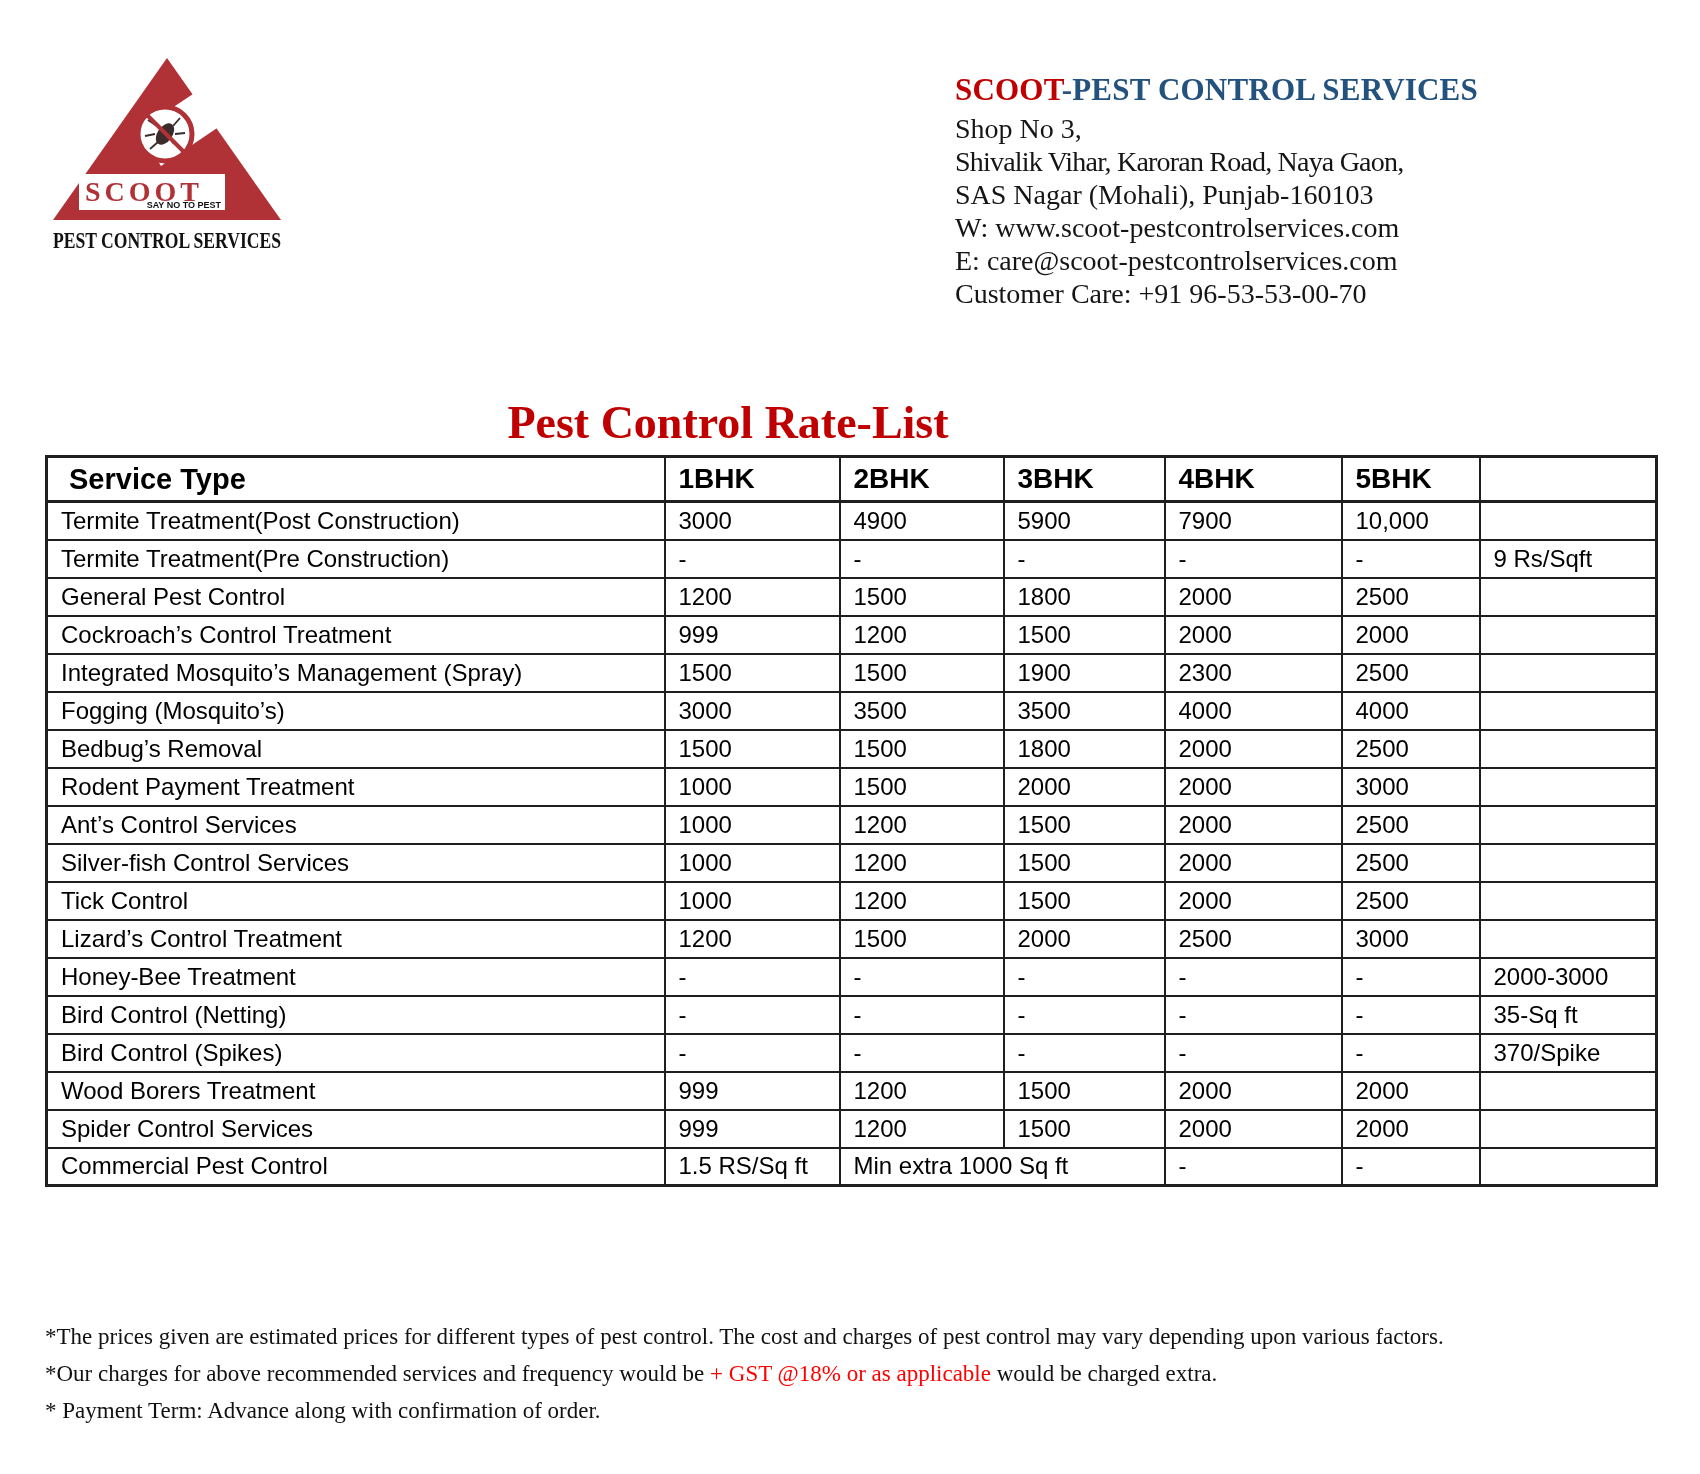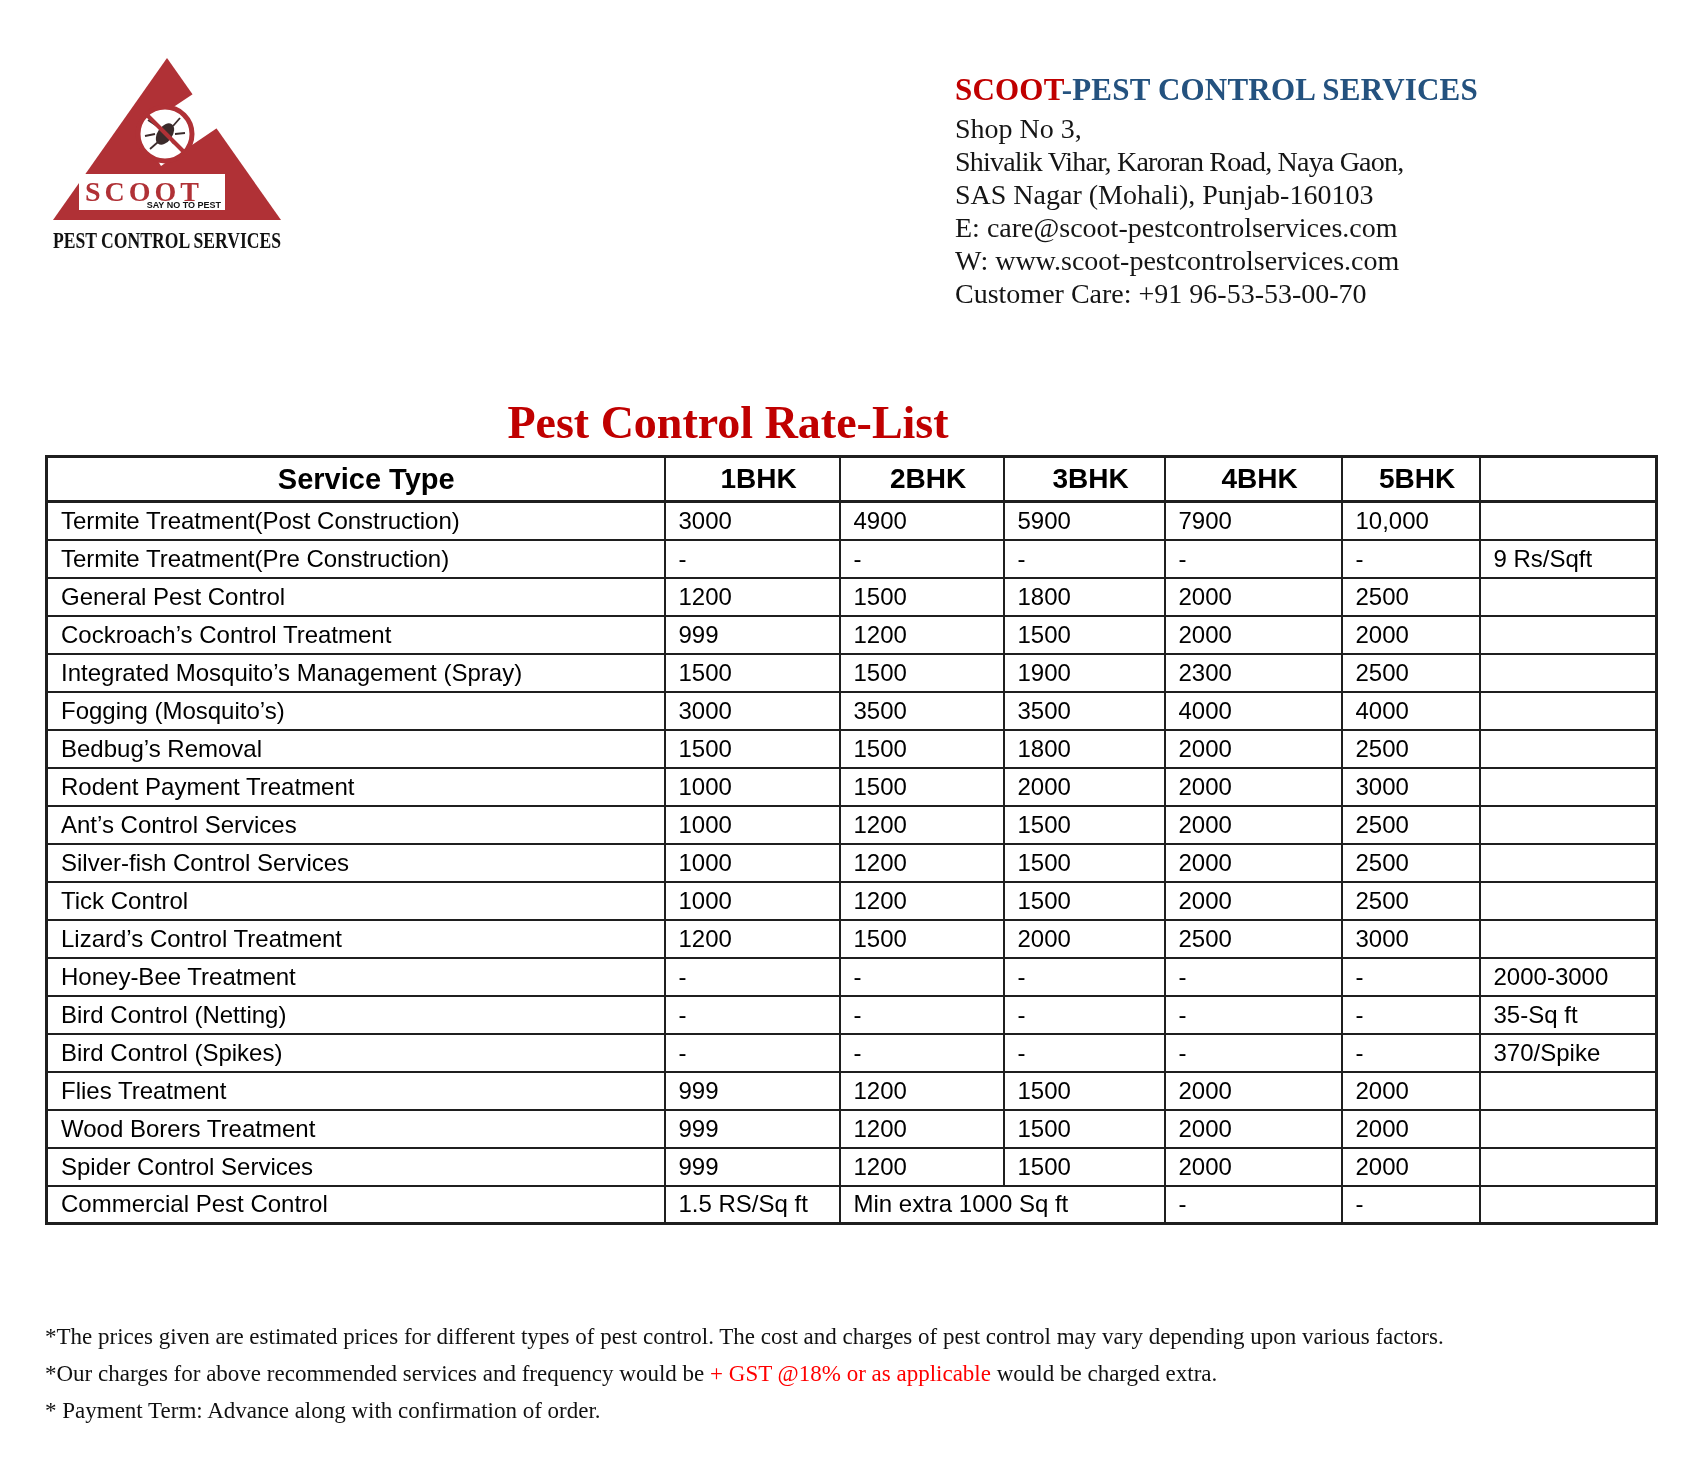--- a/index.html
+++ b/index.html
@@ -21,21 +21,21 @@
   .title { position:absolute; left:45px; top:396px; width:1366px; text-align:center;
            font-family:"Liberation Serif", serif; font-weight:bold; font-size:46px; color:#C00000; }
 
   
   table.rates { position:absolute; left:45px; top:455px; width:1610px;
                 border-collapse:collapse; table-layout:fixed; background:#fff;
                 border:3px solid #1f1f1f; }
   table.rates th, table.rates td { border:2px solid #1f1f1f; vertical-align:middle; text-align:left; overflow:hidden; white-space:nowrap; }
   table.rates thead tr { height:45px; }
   table.rates tbody tr { height:38px; }
-  table.rates th { font-size:28px; font-weight:bold; padding-left:13px;text-align:center; }
+  table.rates th { font-size:28px; font-weight:bold; padding-left:13px; }
   table.rates th:first-child { padding-left:21px; font-size:29px; }
   table.rates thead th { border-bottom:3px solid #1f1f1f; }
   table.rates td { font-size:24px; padding-left:13px; }
 
   
   .footnotes { position:absolute; left:45px; top:1318px; width:1440px;
                font-family:"Liberation Serif", serif; font-size:23px; line-height:37px; color:#111; }
   .footnotes p { margin:0; }
   .footnotes .red { color:#FF0000; }
 </style>
@@ -65,22 +65,22 @@
 </div>
 
 <div class="company">
   <div class="company-name">
     <span class="red">SCOOT</span><span class="blue">-PEST CONTROL SERVICES</span>
   </div>
   <div>
     <div class="address-line">Shop No 3,</div>
     <div class="address-line">Shivalik Vihar, Karoran Road, Naya Gaon,</div>
     <div class="address-line">SAS Nagar (Mohali), Punjab-160103</div>
+    <div class="address-line">W: www.scoot-pestcontrolservices.com</div>
     <div class="address-line">E: care@scoot-pestcontrolservices.com</div>
-    <div class="address-line">W: www.scoot-pestcontrolservices.com</div>
     <div class="address-line">Customer Care: +91 96-53-53-00-70</div>
   </div>
 </div>
 
 <div class="title">Pest Control Rate-List</div>
 
 <table class="rates" id="rate-table">
     <colgroup>
       <col style="width: 618px;">
       <col style="width: 175px;">
@@ -231,29 +231,20 @@
       <tr>
         <td>Bird Control (Spikes)</td>
         <td>-</td>
         <td>-</td>
         <td>-</td>
         <td>-</td>
         <td>-</td>
         <td>370/Spike</td>
       </tr>
       <tr>
-        <td>Flies Treatment</td>
-        <td>999</td>
-        <td>1200</td>
-        <td>1500</td>
-        <td>2000</td>
-        <td>2000</td>
-        <td></td>
-      </tr>
-      <tr>
         <td>Wood Borers Treatment</td>
         <td>999</td>
         <td>1200</td>
         <td>1500</td>
         <td>2000</td>
         <td>2000</td>
         <td></td>
       </tr>
       <tr>
         <td>Spider Control Services</td>

